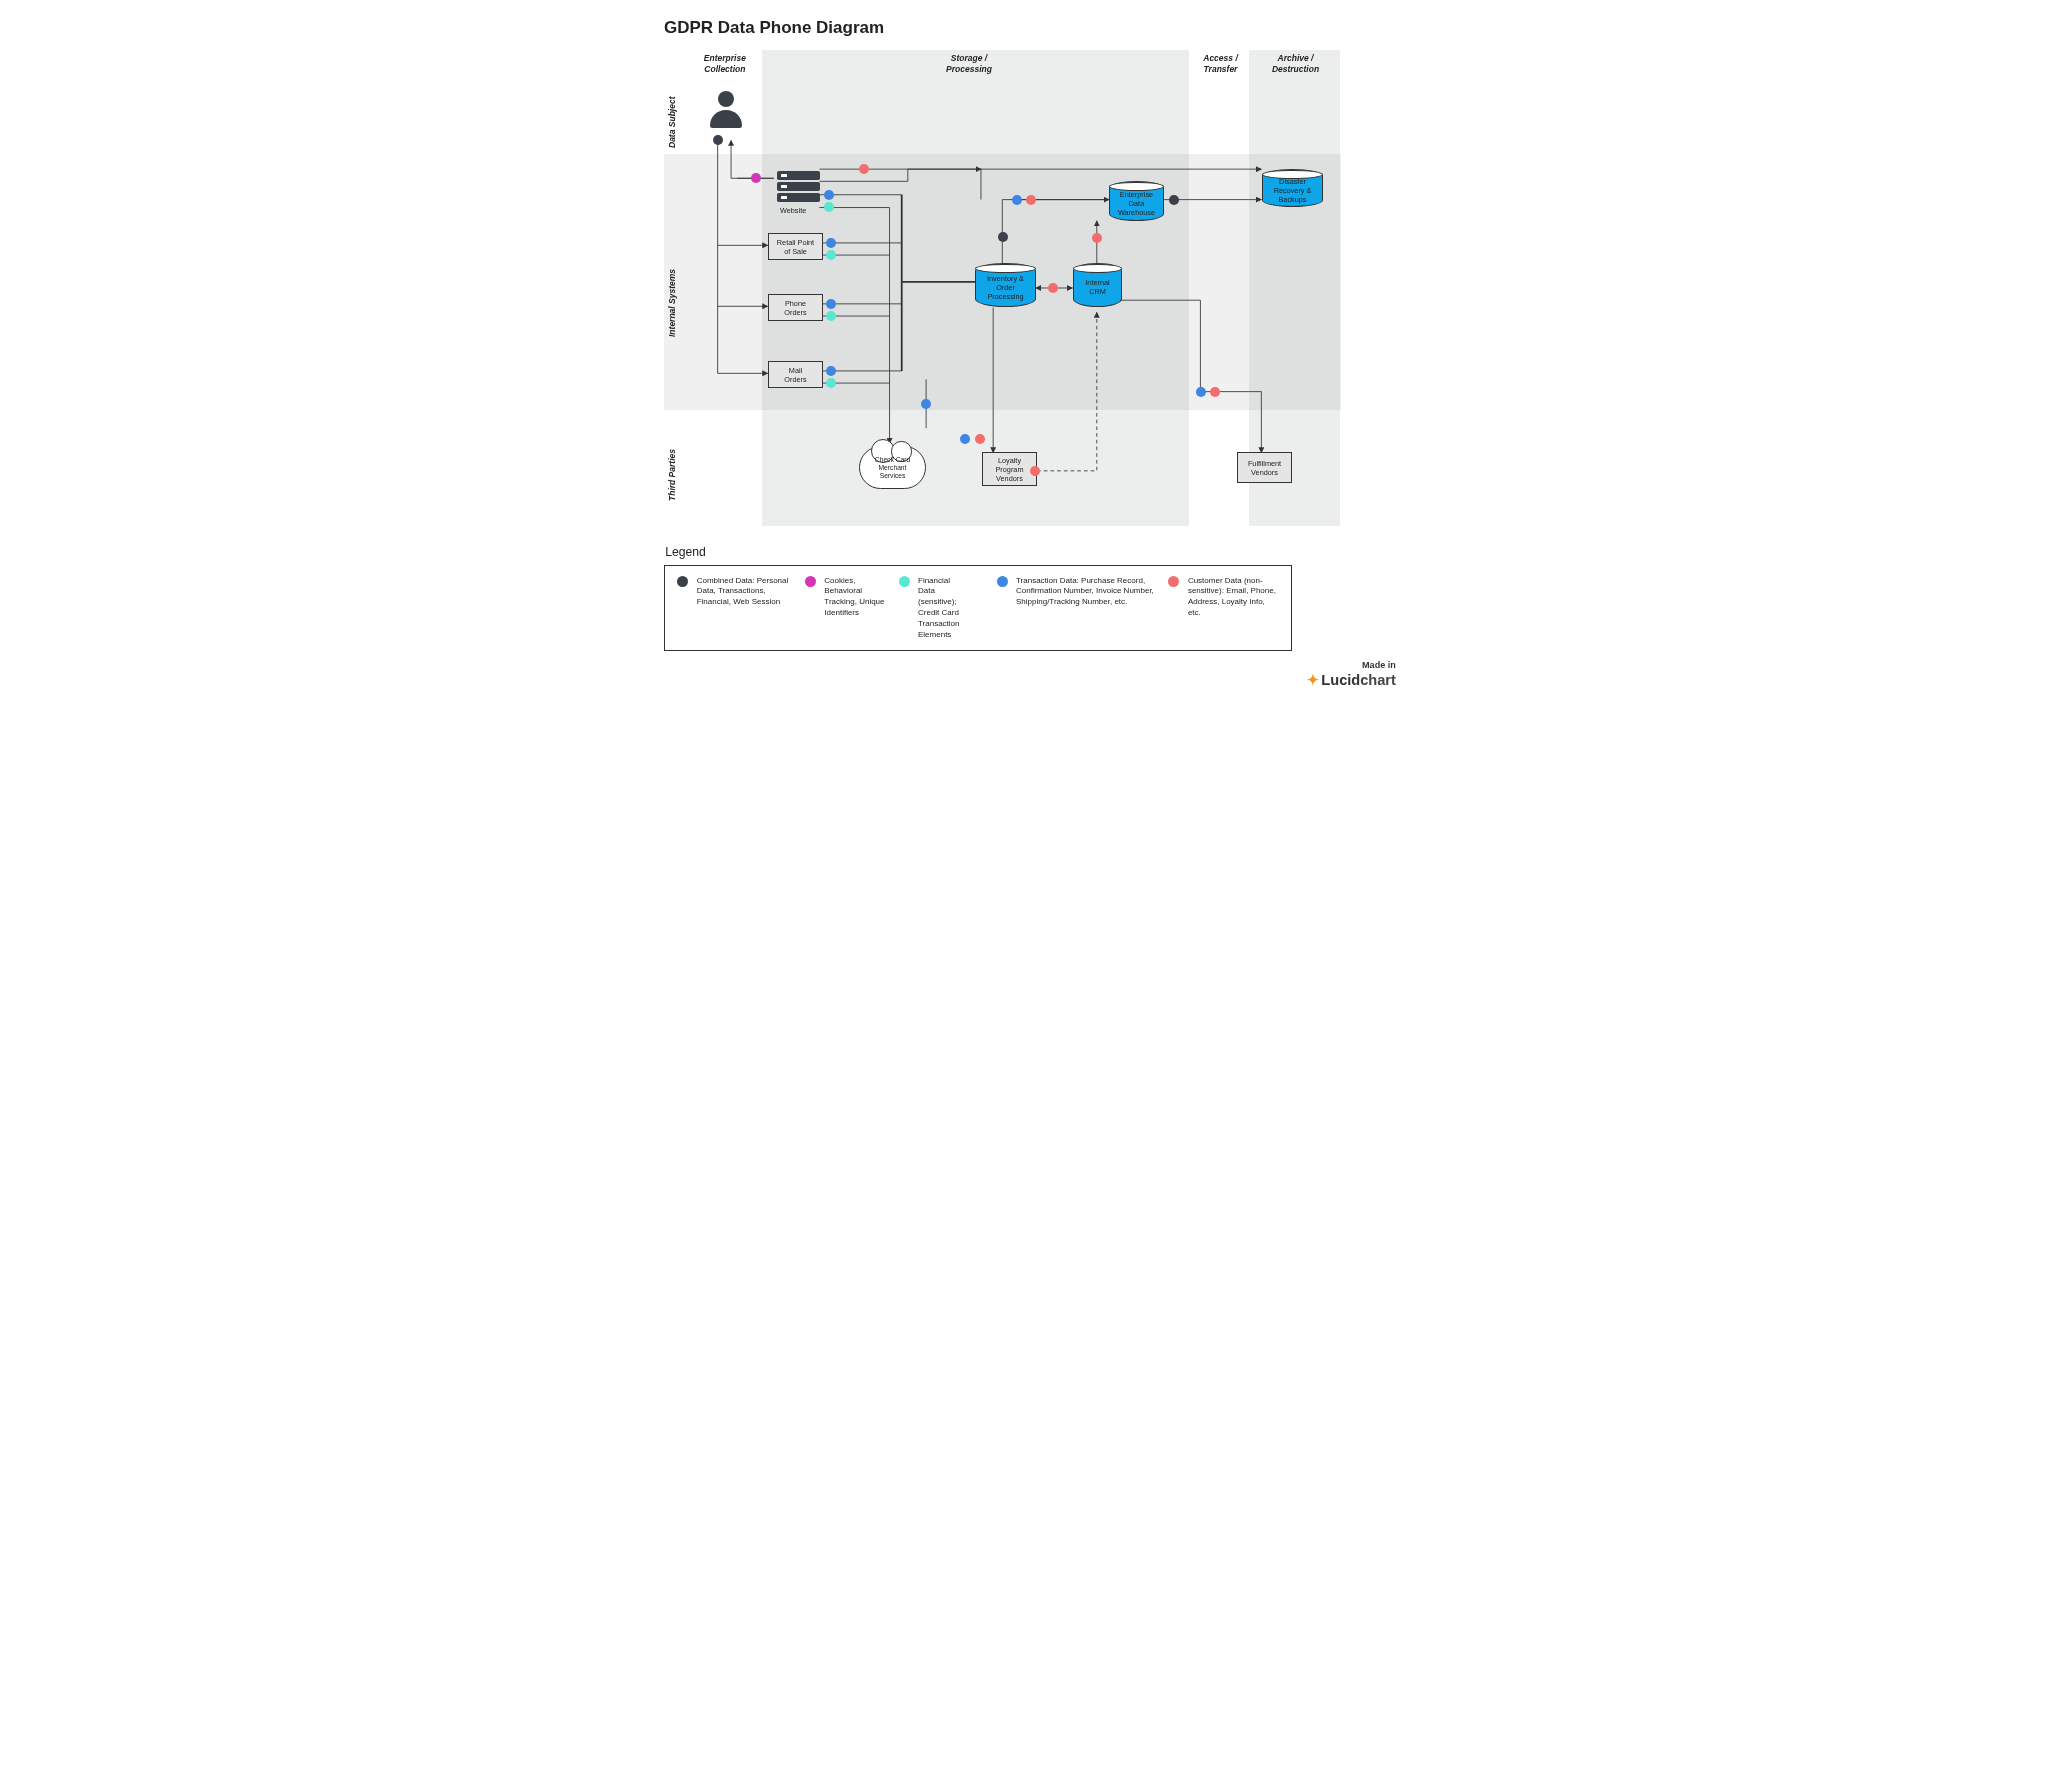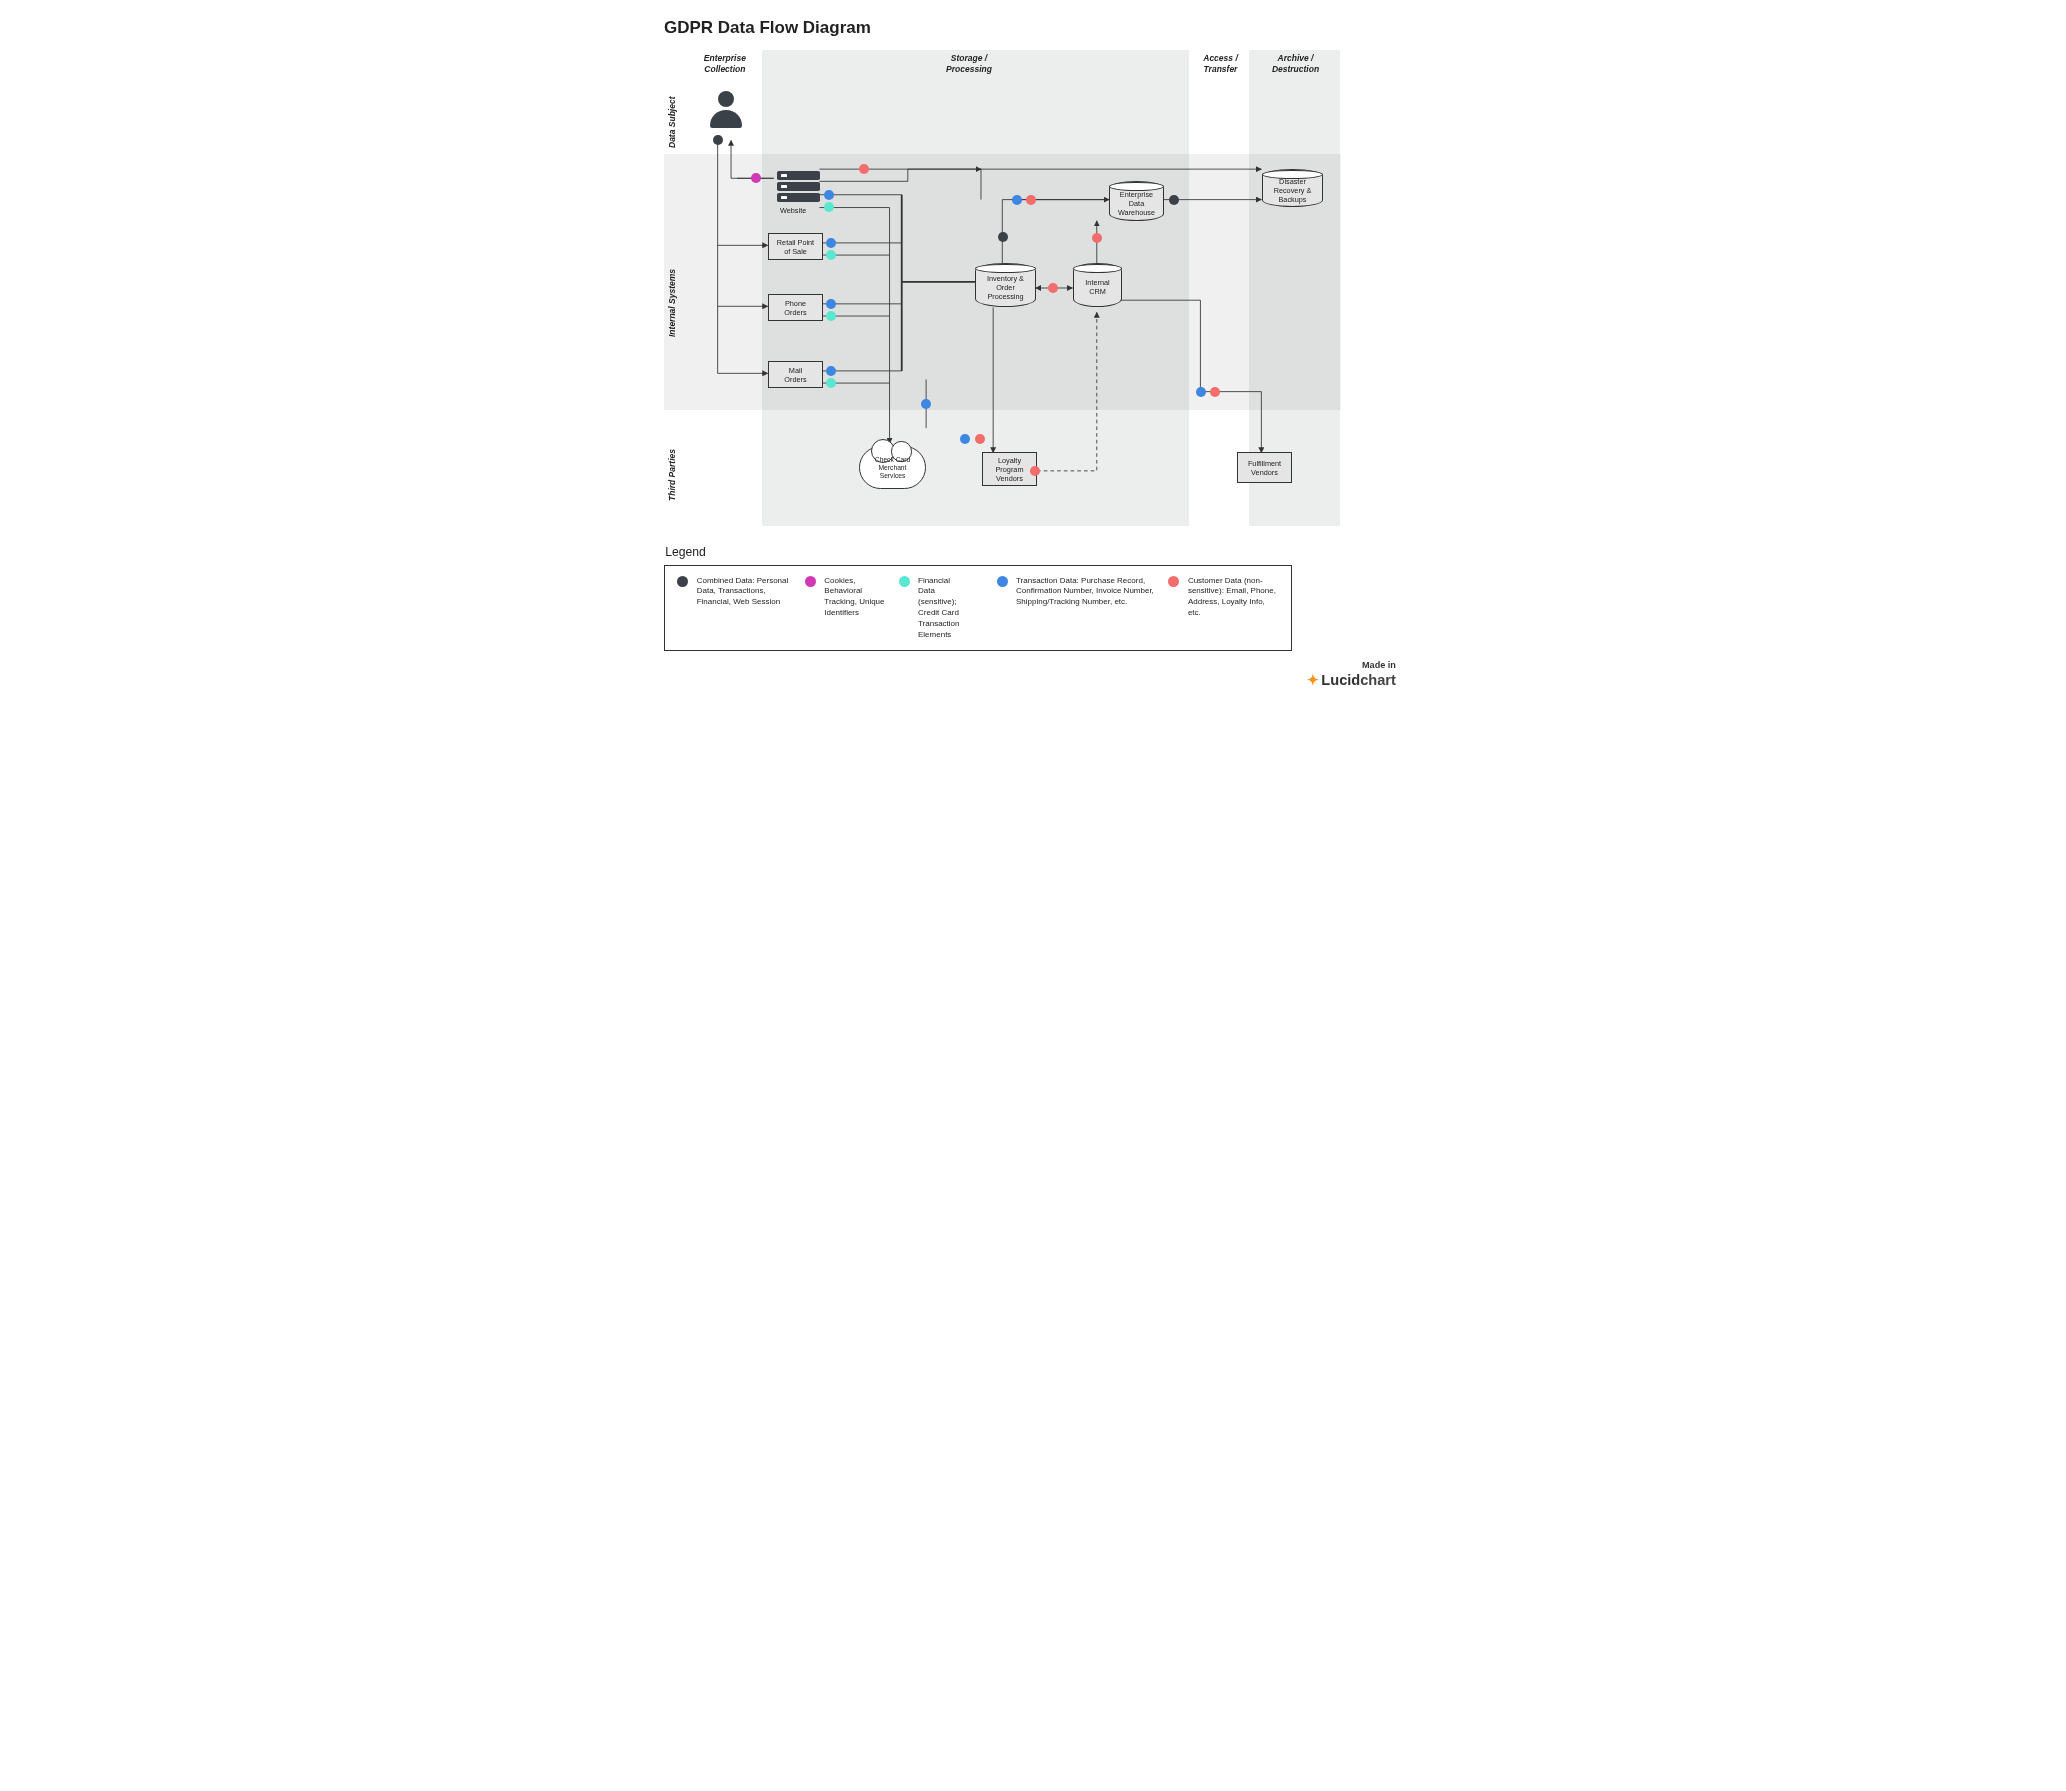--- a/index.html
+++ b/index.html
@@ -4,21 +4,21 @@
 <style>
   html,body{margin:0;padding:0;background:#fff;font-family:Helvetica,Arial,sans-serif;color:#222;}
   .page{width:738px;margin:auto;padding:12.2px 18.3px;}
   h1.title{font-size:17px;font-weight:600;margin:6.1px 0 12.2px 0;}
   .canvas{position:relative;width:701px;height:476px;}
   .canvas svg{position:absolute;top:0;left:0;}
   .zone{position:absolute;background:#eceded;}
   .col-hdr{position:absolute;font-weight:700;font-style:italic;font-size:8.5px;text-align:center;line-height:1.2;}
   .row-hdr{position:absolute;font-weight:700;font-style:italic;font-size:8.5px;transform:rotate(-90deg);transform-origin:left top;white-space:nowrap;}
   .node-box{position:absolute;background:#e5e5e5;border:0.9px solid #333;display:flex;align-items:center;justify-content:center;text-align:center;font-size:7.3px;line-height:1.25;padding:1.2px;box-sizing:border-box;}
-  .cyl{position:absolute;background:#e5e5e5;border:0.9px solid #333;border-radius:50%/18%;display:flex;align-items:center;justify-content:center;text-align:center;font-size:7.3px;line-height:1.25;padding:6.1px 2.4px 2.4px 2.4px;box-sizing:border-box;}
+  .cyl{position:absolute;background:#0ea5e9;border:0.9px solid #333;border-radius:50%/18%;display:flex;align-items:center;justify-content:center;text-align:center;font-size:7.3px;line-height:1.25;padding:6.1px 2.4px 2.4px 2.4px;box-sizing:border-box;}
   .cyl::before{content:"";position:absolute;top:-0.6px;left:-0.9px;right:-0.9px;height:7.3px;border:0.9px solid #333;border-radius:50%;background:#fff;}
   .dot{position:absolute;width:9.8px;height:9.8px;border-radius:50%;z-index:5;}
   .c-dark{background:#3a4148;} .c-pink{background:#d138b4;} .c-blue{background:#3d87e3;} .c-teal{background:#59e7cf;} .c-red{background:#f36d6d;}
   .user-icon{position:absolute;width:43px;height:43px;}
   .user-icon .head{width:16px;height:16px;background:#3a4148;border-radius:50%;margin:0 auto;}
   .user-icon .body{width:32px;height:18.3px;background:#3a4148;border-radius:16px 16px 2.4px 2.4px;margin:2.4px auto 0;}
   .server-icon{position:absolute;width:43px;}
   .server-icon .rack{height:8.5px;background:#3a4148;border-radius:1.8px;margin-bottom:2.4px;position:relative;}
   .server-icon .rack::before{content:"";position:absolute;left:3.7px;top:3px;width:6.1px;height:2.4px;background:#fff;border-radius:0.6px;}
   .server-lbl{position:absolute;font-size:7.3px;text-align:left;}
@@ -36,21 +36,21 @@
   .brand{margin-top:8.5px;text-align:right;padding-right:6.1px;}
   .brand .made{font-size:9.1px;font-weight:600;color:#333;margin-bottom:1.2px;}
   .brand .logo{font-size:14.6px;font-weight:600;color:#444;}
   .brand .logo b{font-weight:800;color:#333;}
   .brand .logo .o{color:#f6921e;font-weight:800;margin-right:2.4px;}
 </style>
 </head>
 <body>
 
 <div class="page">
-  <h1 class="title">GDPR Data Flow Diagram</h1>
+  <h1 class="title">GDPR Data Phone Diagram</h1>
 
   <div class="canvas">
 
     <div class="zone" style="left:98px;top:0;width:427px;height:476px;"></div>
     <div class="zone" style="left:585px;top:0;width:91px;height:476px;"></div>
     <div class="zone" style="left:0;top:104px;width:677px;height:256px;background:rgba(0,0,0,0.06);"></div>
 
     <div class="col-hdr" style="left:24.4px;top:3px;width:73px;white-space:pre-line;">Enterprise
 Collection</div>
     <div class="col-hdr" style="left:244px;top:3px;width:122px;white-space:pre-line;">Storage /

